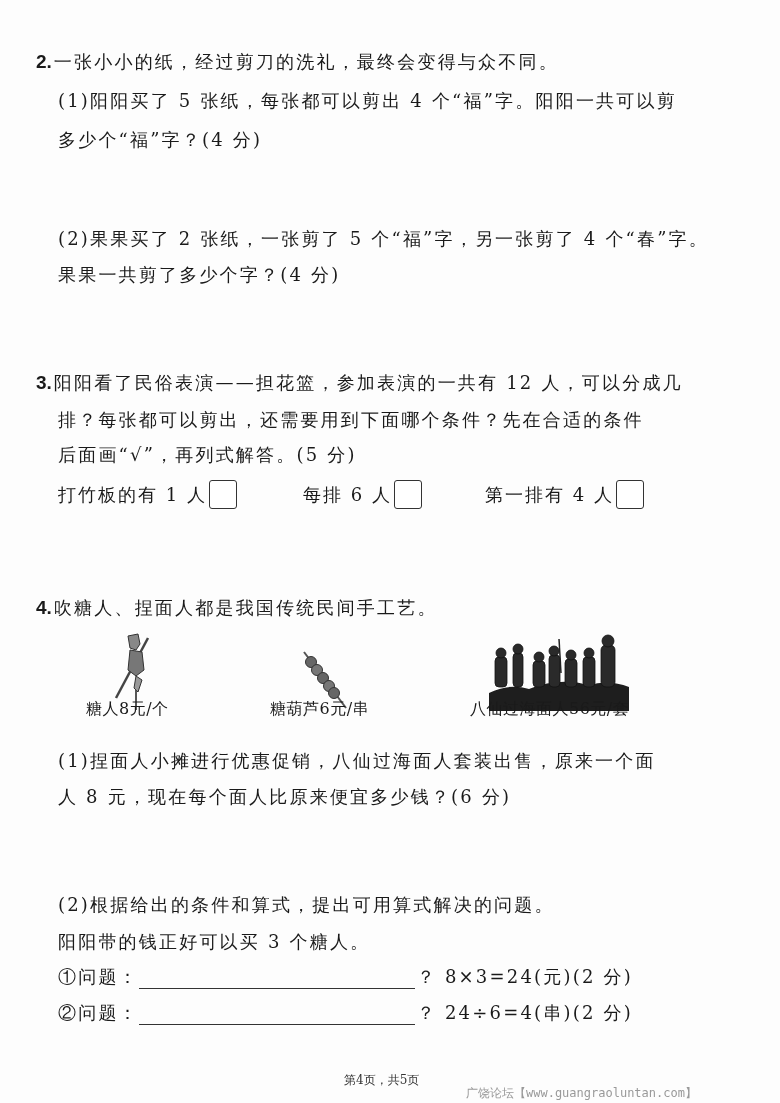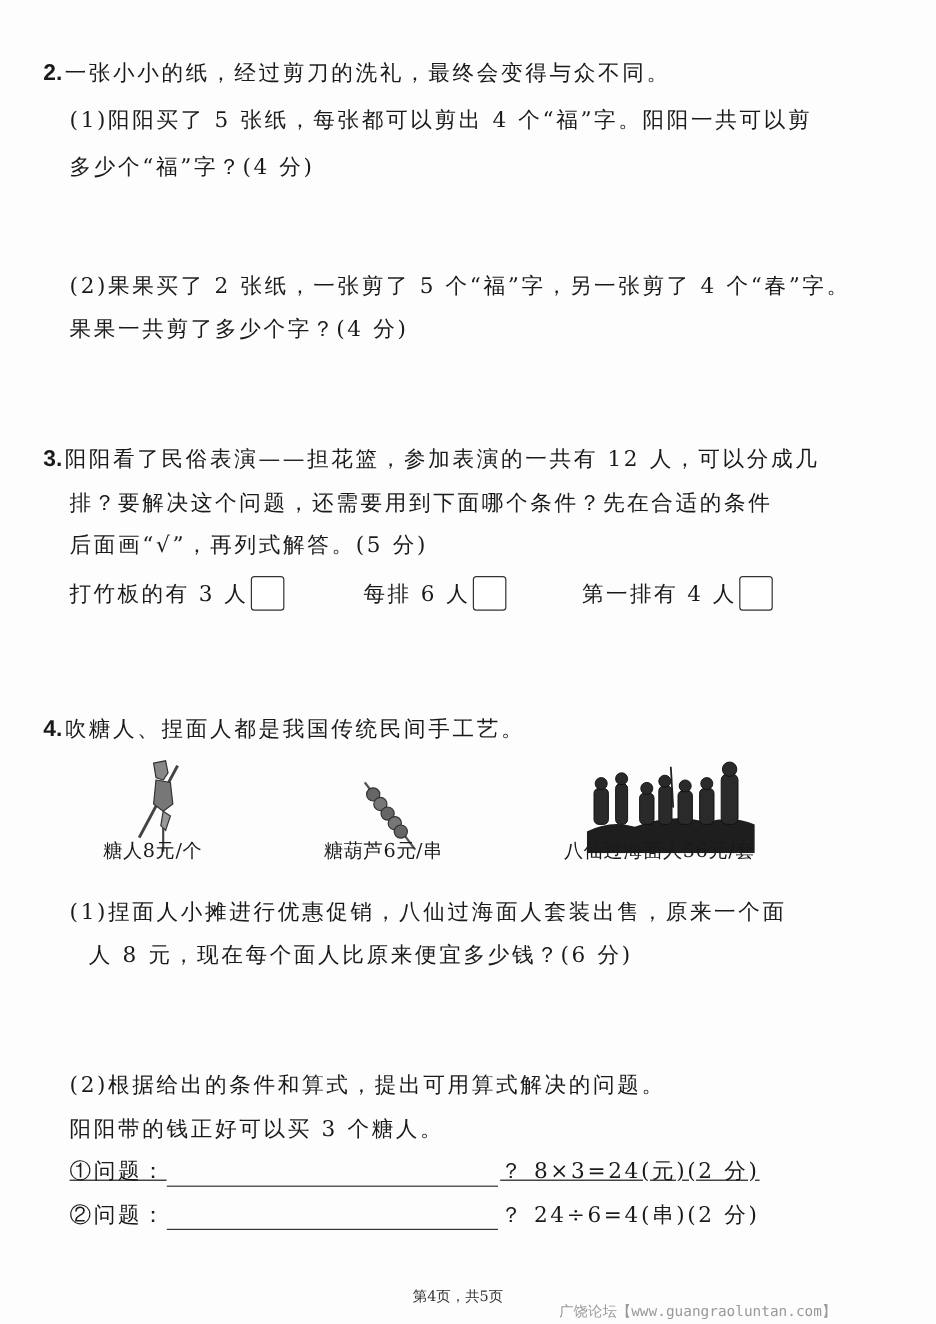--- a/index.html
+++ b/index.html
@@ -24,25 +24,25 @@
   <span class="qnum">2.</span><span>一张小小的纸，经过剪刀的洗礼，最终会变得与众不同。</span>
 </div>
 <div class="line" style="left:58px;top:89px;">(1)阳阳买了 5 张纸，每张都可以剪出 4 个“福”字。阳阳一共可以剪</div>
 <div class="line" style="left:58px;top:128px;">多少个“福”字？(4 分)</div>
 <div class="line" style="left:58px;top:227px;">(2)果果买了 2 张纸，一张剪了 5 个“福”字，另一张剪了 4 个“春”字。</div>
 <div class="line" style="left:58px;top:263px;">果果一共剪了多少个字？(4 分)</div>
 
 <div class="line" style="left:36px;top:371px;">
   <span class="qnum">3.</span><span>阳阳看了民俗表演——担花篮，参加表演的一共有 12 人，可以分成几</span>
 </div>
-<div class="line" style="left:58px;top:408px;">排？要解决这个问题，还需要用到下面哪个条件？先在合适的条件</div>
+<div class="line" style="left:58px;top:408px;">排？每张都可以剪出，还需要用到下面哪个条件？先在合适的条件</div>
 <div class="line" style="left:58px;top:443px;">后面画“√”，再列式解答。(5 分)</div>
 
 <div class="opt" style="left:58px;">
-  <span>打竹板的有 3 人</span>
+  <span>打竹板的有 1 人</span>
   <span class="checkbox"></span>
 </div>
 <div class="opt" style="left:303px;">
   <span>每排 6 人</span>
   <span class="checkbox"></span>
 </div>
 <div class="opt" style="left:485px;">
   <span>第一排有 4 人</span>
   <span class="checkbox"></span>
 </div>
@@ -87,26 +87,26 @@
       <circle cx="119" cy="8" r="6"></circle>
   </g>
   <line x1="70" y1="6" x2="72" y2="40" stroke="#222" stroke-width="1.5"></line>
 </svg>
 
 <div class="caption" style="left:86px;">糖人8元/个</div>
 <div class="caption" style="left:270px;">糖葫芦6元/串</div>
 <div class="caption" style="left:470px;">八仙过海面人56元/套</div>
 
 <div class="line" style="left:58px;top:749px;">(1)捏面人小摊进行优惠促销，八仙过海面人套装出售，原来一个面</div>
-<div class="line" style="left:58px;top:785px;margin-left:16px;">人 8 元，现在每个面人比原来便宜多少钱？(6 分)</div>
+<div class="line" style="left:58px;top:785px;">人 8 元，现在每个面人比原来便宜多少钱？(6 分)</div>
 
 <div class="line" style="left:58px;top:893px;">(2)根据给出的条件和算式，提出可用算式解决的问题。</div>
 <div class="line" style="left:58px;top:930px;">阳阳带的钱正好可以买 3 个糖人。</div>
 
-<div class="line" style="left:58px;top:965px;text-decoration:underline;">
+<div class="line" style="left:58px;top:965px;">
   <span>①问题：</span><span class="blank"></span><span>？ 8×3=24(元)(2 分)</span>
 </div>
 <div class="line" style="left:58px;top:1001px;">
   <span>②问题：</span><span class="blank"></span><span>？ 24÷6=4(串)(2 分)</span>
 </div>
 
 <div class="footer-page">第4页，共5页</div>
 <div class="footer-site">广饶论坛【www.guangraoluntan.com】</div>
 
 </body></html>

